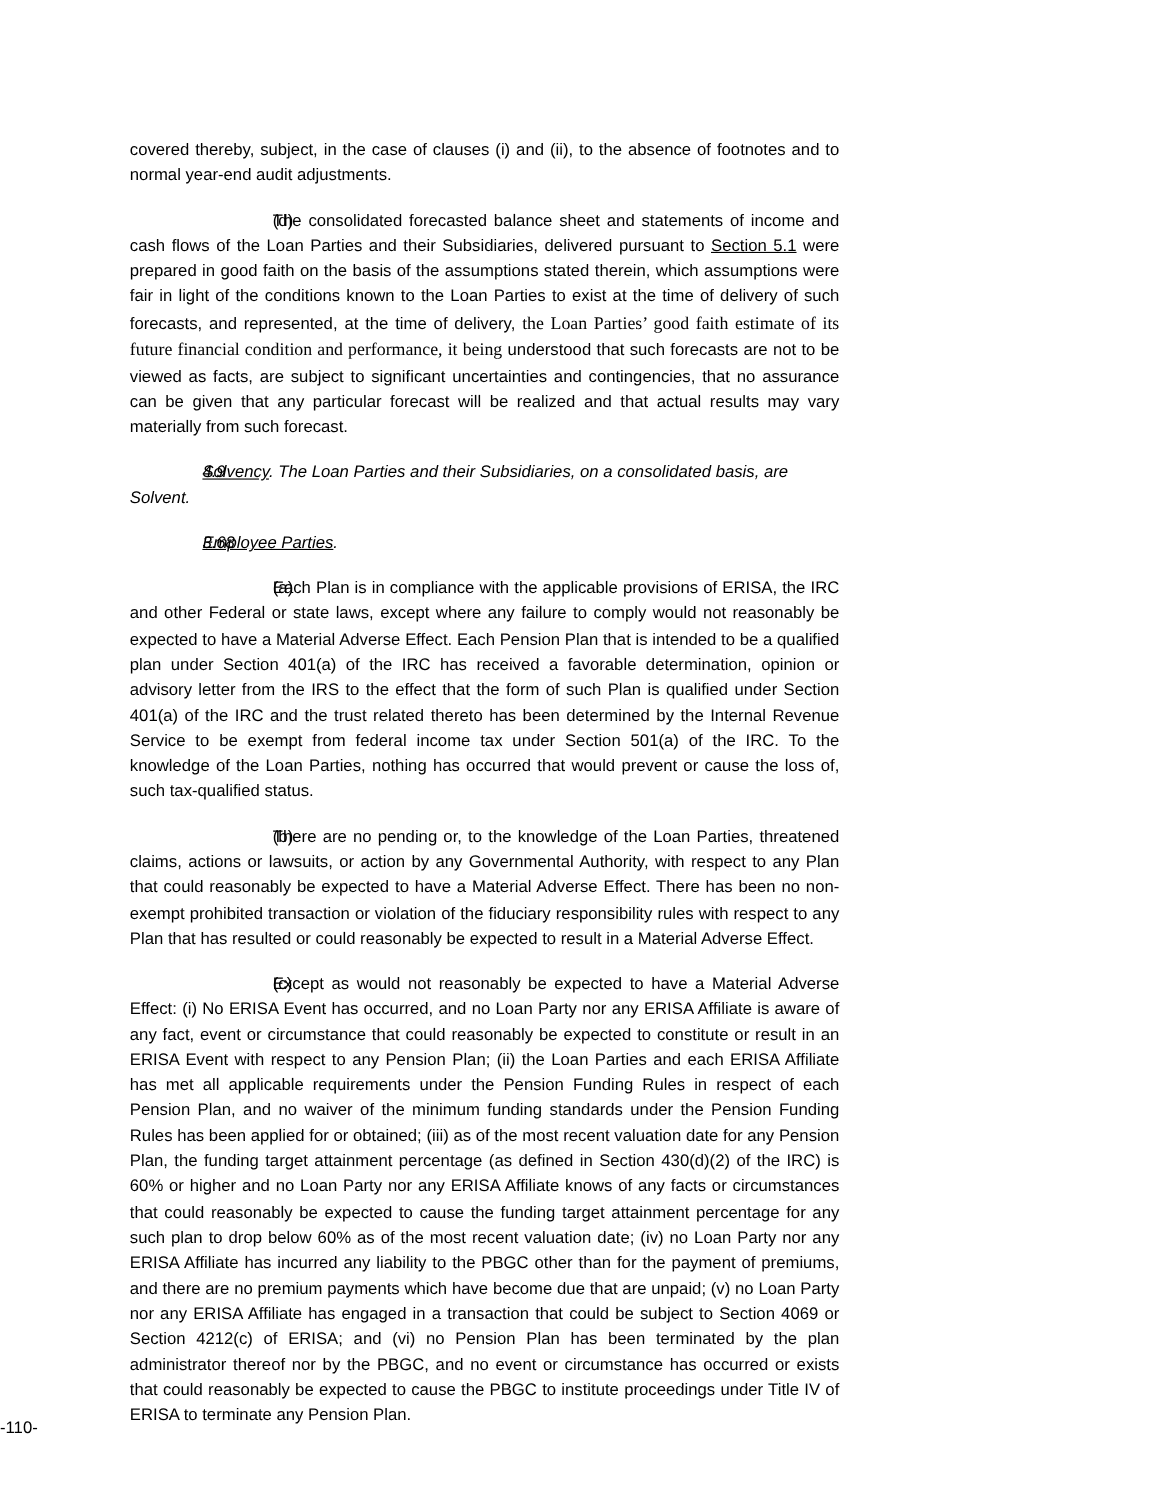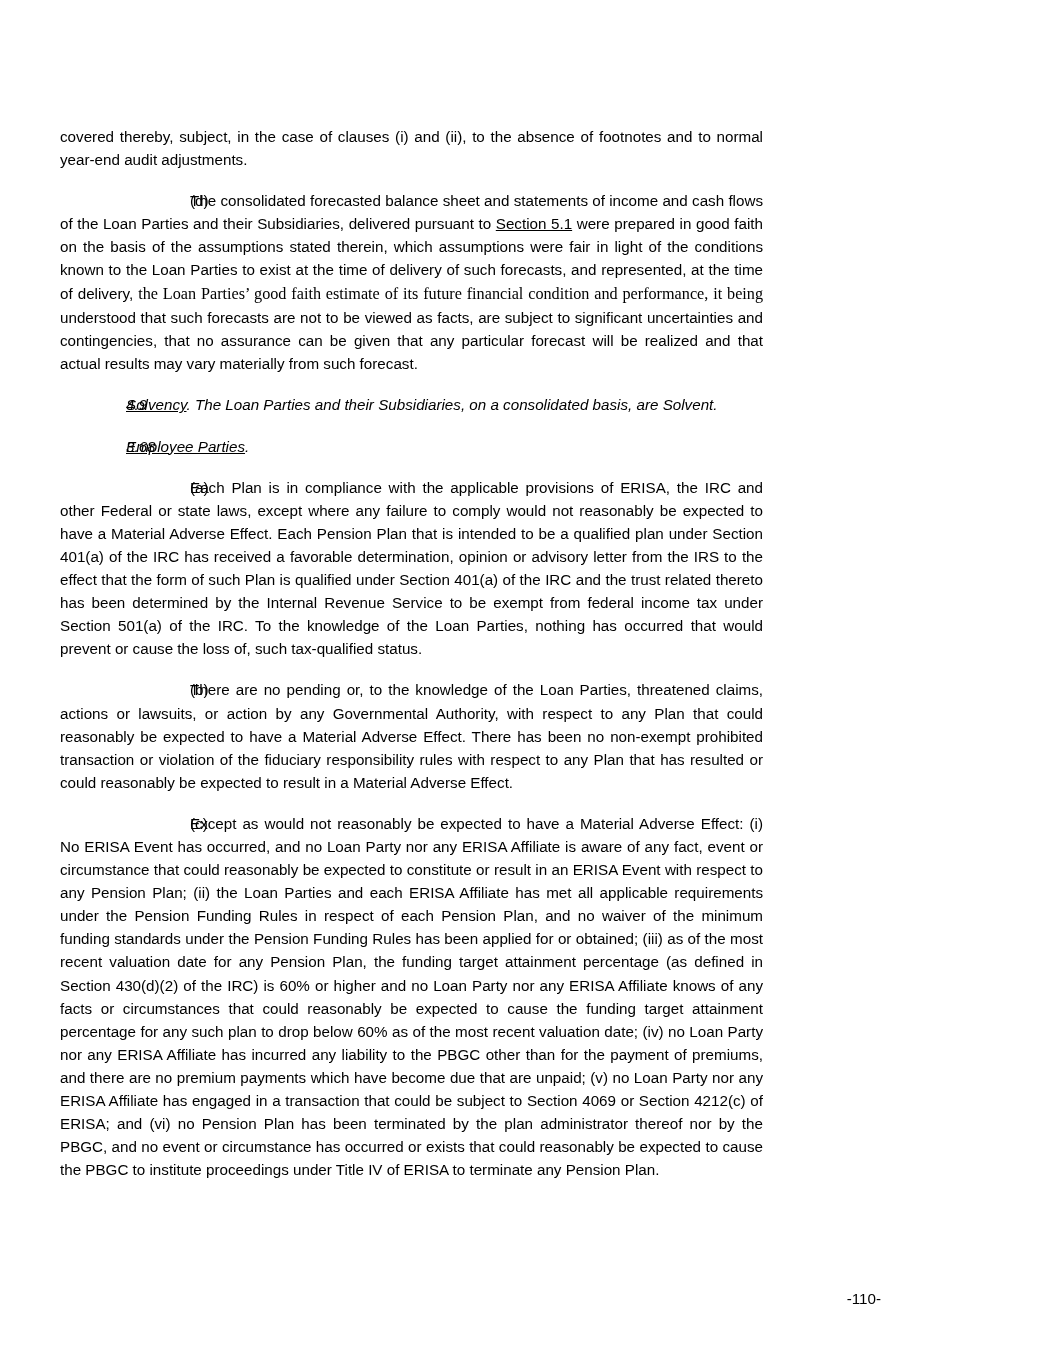--- a/index.html
+++ b/index.html
@@ -11,21 +11,21 @@
     width: 1055px;
     height: 1365px;
     font-family: "Liberation Sans", sans-serif;
     color: #000000;
   }
   .page {
     position: relative;
     width: 881px;
     height: 1365px;
     box-sizing: border-box;
-    padding: 125px 118px 40px 60px;
+    padding: 125px 118px 40px 118px;
   }
   .para {
     font-size: 15.2px;
     line-height: 1.52;
     text-align: justify;
     margin: 0 0 18px 0;
     hyphens: none;
   }
   .para.cont {
     text-indent: 0;
@@ -58,21 +58,21 @@
   }
   .serif {
     font-family: "Liberation Serif", serif;
     font-size: 16.2px;
   }
   .footer {
     position: absolute;
     left: 0;
     right: 0;
     bottom: 58px;
-    text-align: right;
+    text-align: left;
     font-size: 15.2px;
   }
 </style>
 </head>
 <body>
 
 <div class="page">
 
   <p class="para cont">covered thereby, subject, in the case of clauses (i) and (ii), to the absence of footnotes and to normal year-end audit adjustments.</p>
 

